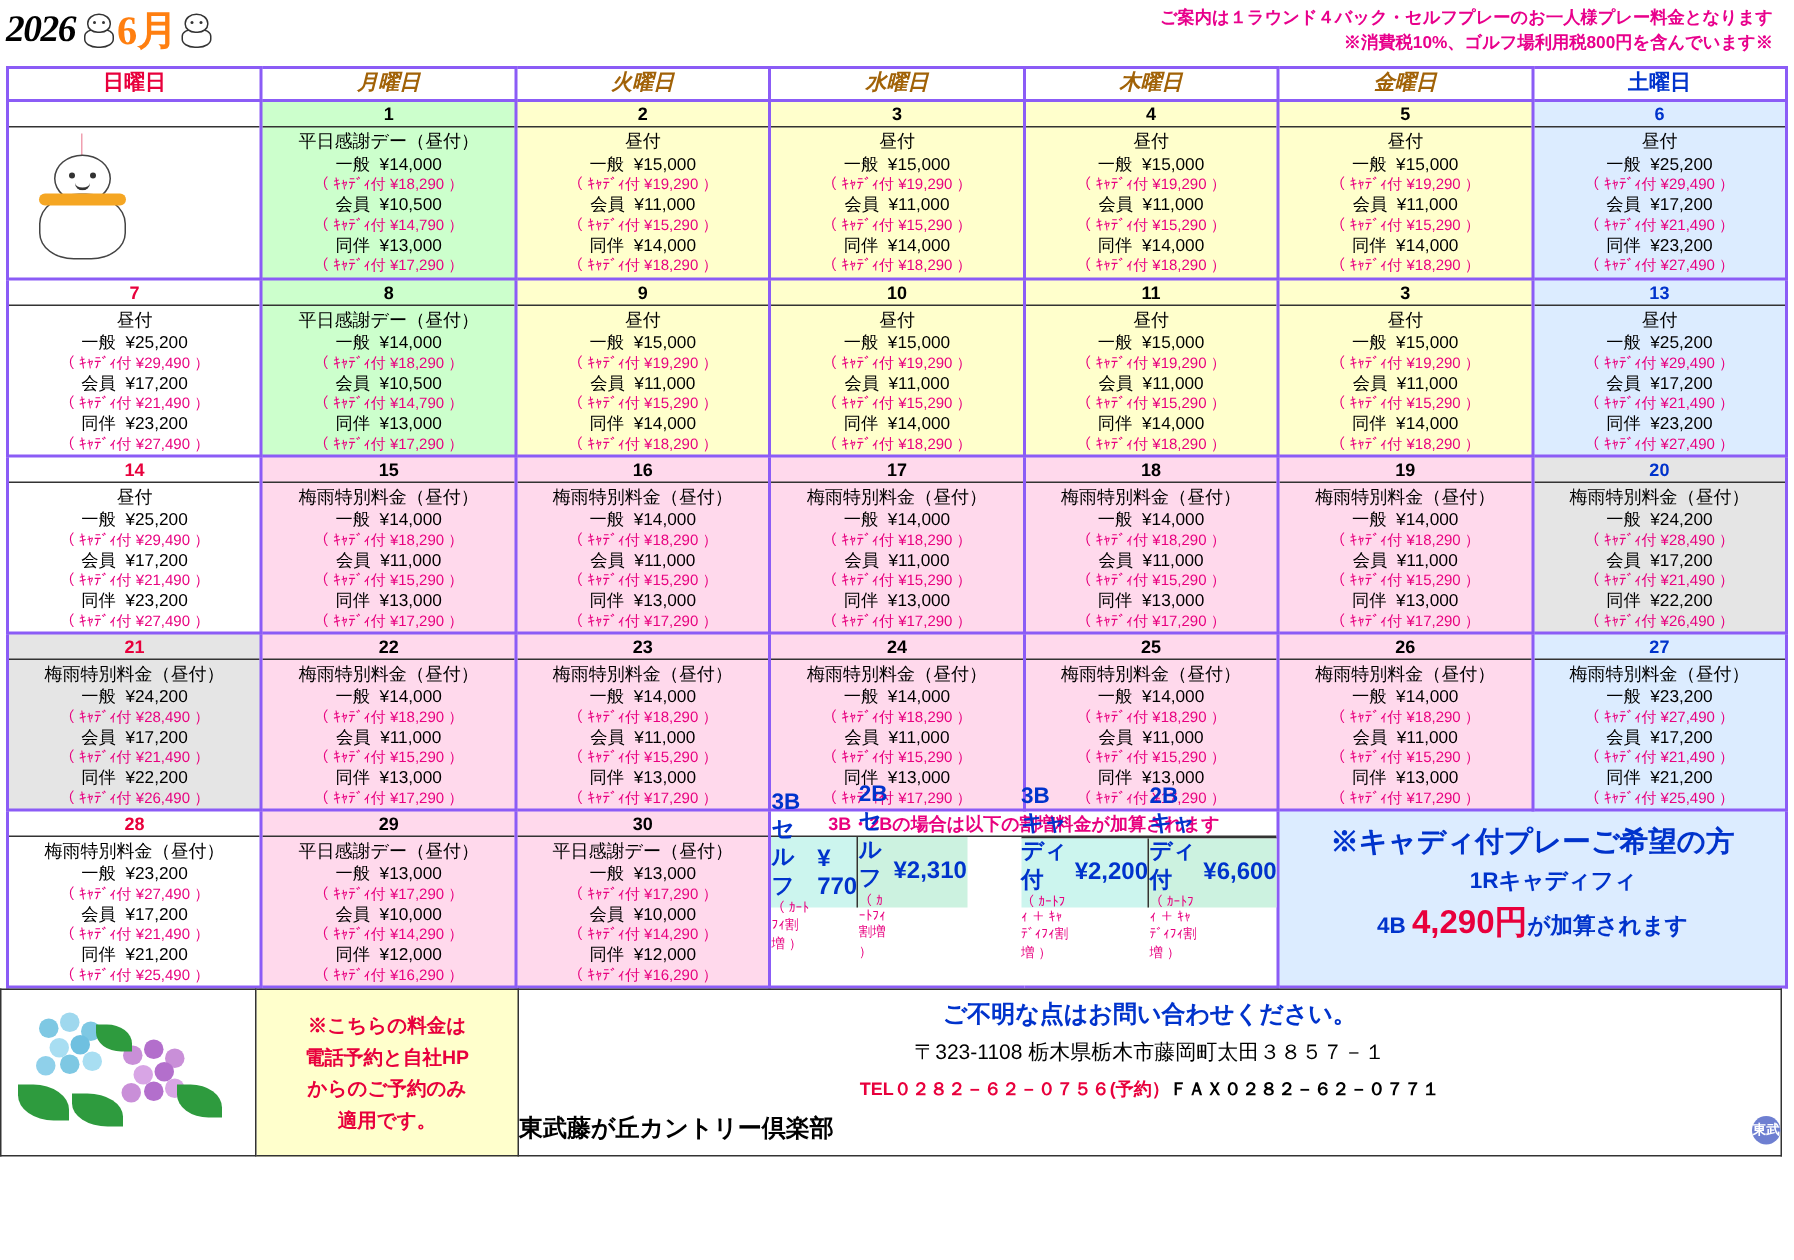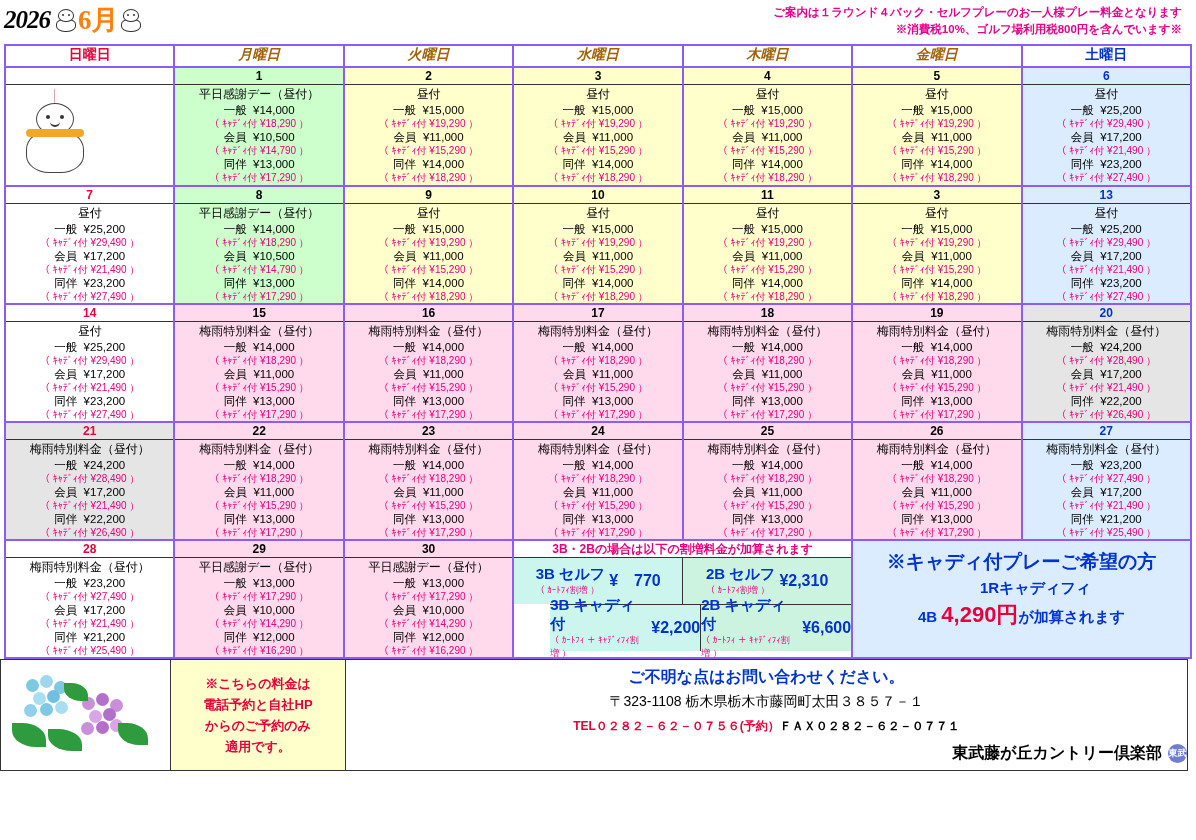--- a/index.html
+++ b/index.html
@@ -136,21 +136,21 @@
   .leaf { position: absolute; background: #2e9b3e; border-radius: 0 70% 0 70%; }
 
   .note-yellow { background: #ffffcc; text-align: center; }
   .note-yellow div { font-size: 13px; font-weight: bold; color: #e8003c; line-height: 21px; }
 
   .contact { text-align: center; background: #ffffff; padding: 4px 0; }
   .c1 { font-size: 16px; font-weight: bold; color: #0033cc; line-height: 25px; }
   .c2 { font-size: 14px; color: #000; line-height: 24px; }
   .c3 { font-size: 12px; font-weight: bold; color: #000; line-height: 27px; }
   .c3 .tel { color: #e8003c; }
-  .c4 { font-size: 16px; font-weight: bold; color: #000; line-height: 26px; display: flex; align-items: center; justify-content: flex-end; gap: 6px; }
+  .c4 { font-size: 16px; font-weight: bold; color: #000; line-height: 26px; display: flex; align-items: center; justify-content: space-between; gap: 6px; }
   .logo-circ {
     display: inline-block; width: 19px; height: 19px; border-radius: 50%;
     background: #6e7fd1; color: #fff; font-size: 9px; line-height: 19px; text-align: center;
   }
 </style>
 </head>
 <body>
 
 <div class="page">
 
@@ -568,21 +568,21 @@
               <div class="price-line"><span>一般</span>&nbsp;&nbsp;<span>¥13,000</span></div>
               <div class="price-sub">（ ｷｬﾃﾞｨ付 ¥17,290 ）</div>
               <div class="price-line"><span>会員</span>&nbsp;&nbsp;<span>¥10,000</span></div>
               <div class="price-sub">（ ｷｬﾃﾞｨ付 ¥14,290 ）</div>
               <div class="price-line"><span>同伴</span>&nbsp;&nbsp;<span>¥12,000</span></div>
               <div class="price-sub">（ ｷｬﾃﾞｨ付 ¥16,290 ）</div>
             </div>
           </td>
           <td colspan="2" style="padding: 0px;">
             <div class="surcharge-head">3B・2Bの場合は以下の割増料金が加算されます</div>
-            <div style="display:flex;flex-direction:column;">
+            <div style="display:flex;flex-direction:row;">
               <div style="display:flex;">
                 <div class="bg-cyan" style="flex:1;">
                   <div class="sc-row">
                     <div>
                       <div class="sc-label">3B セルフ</div>
                       <div class="sc-note">（ ｶｰﾄﾌｨ割増 ）</div>
                     </div>
                     <div class="sc-amt">¥　770</div>
                   </div>
                 </div>

